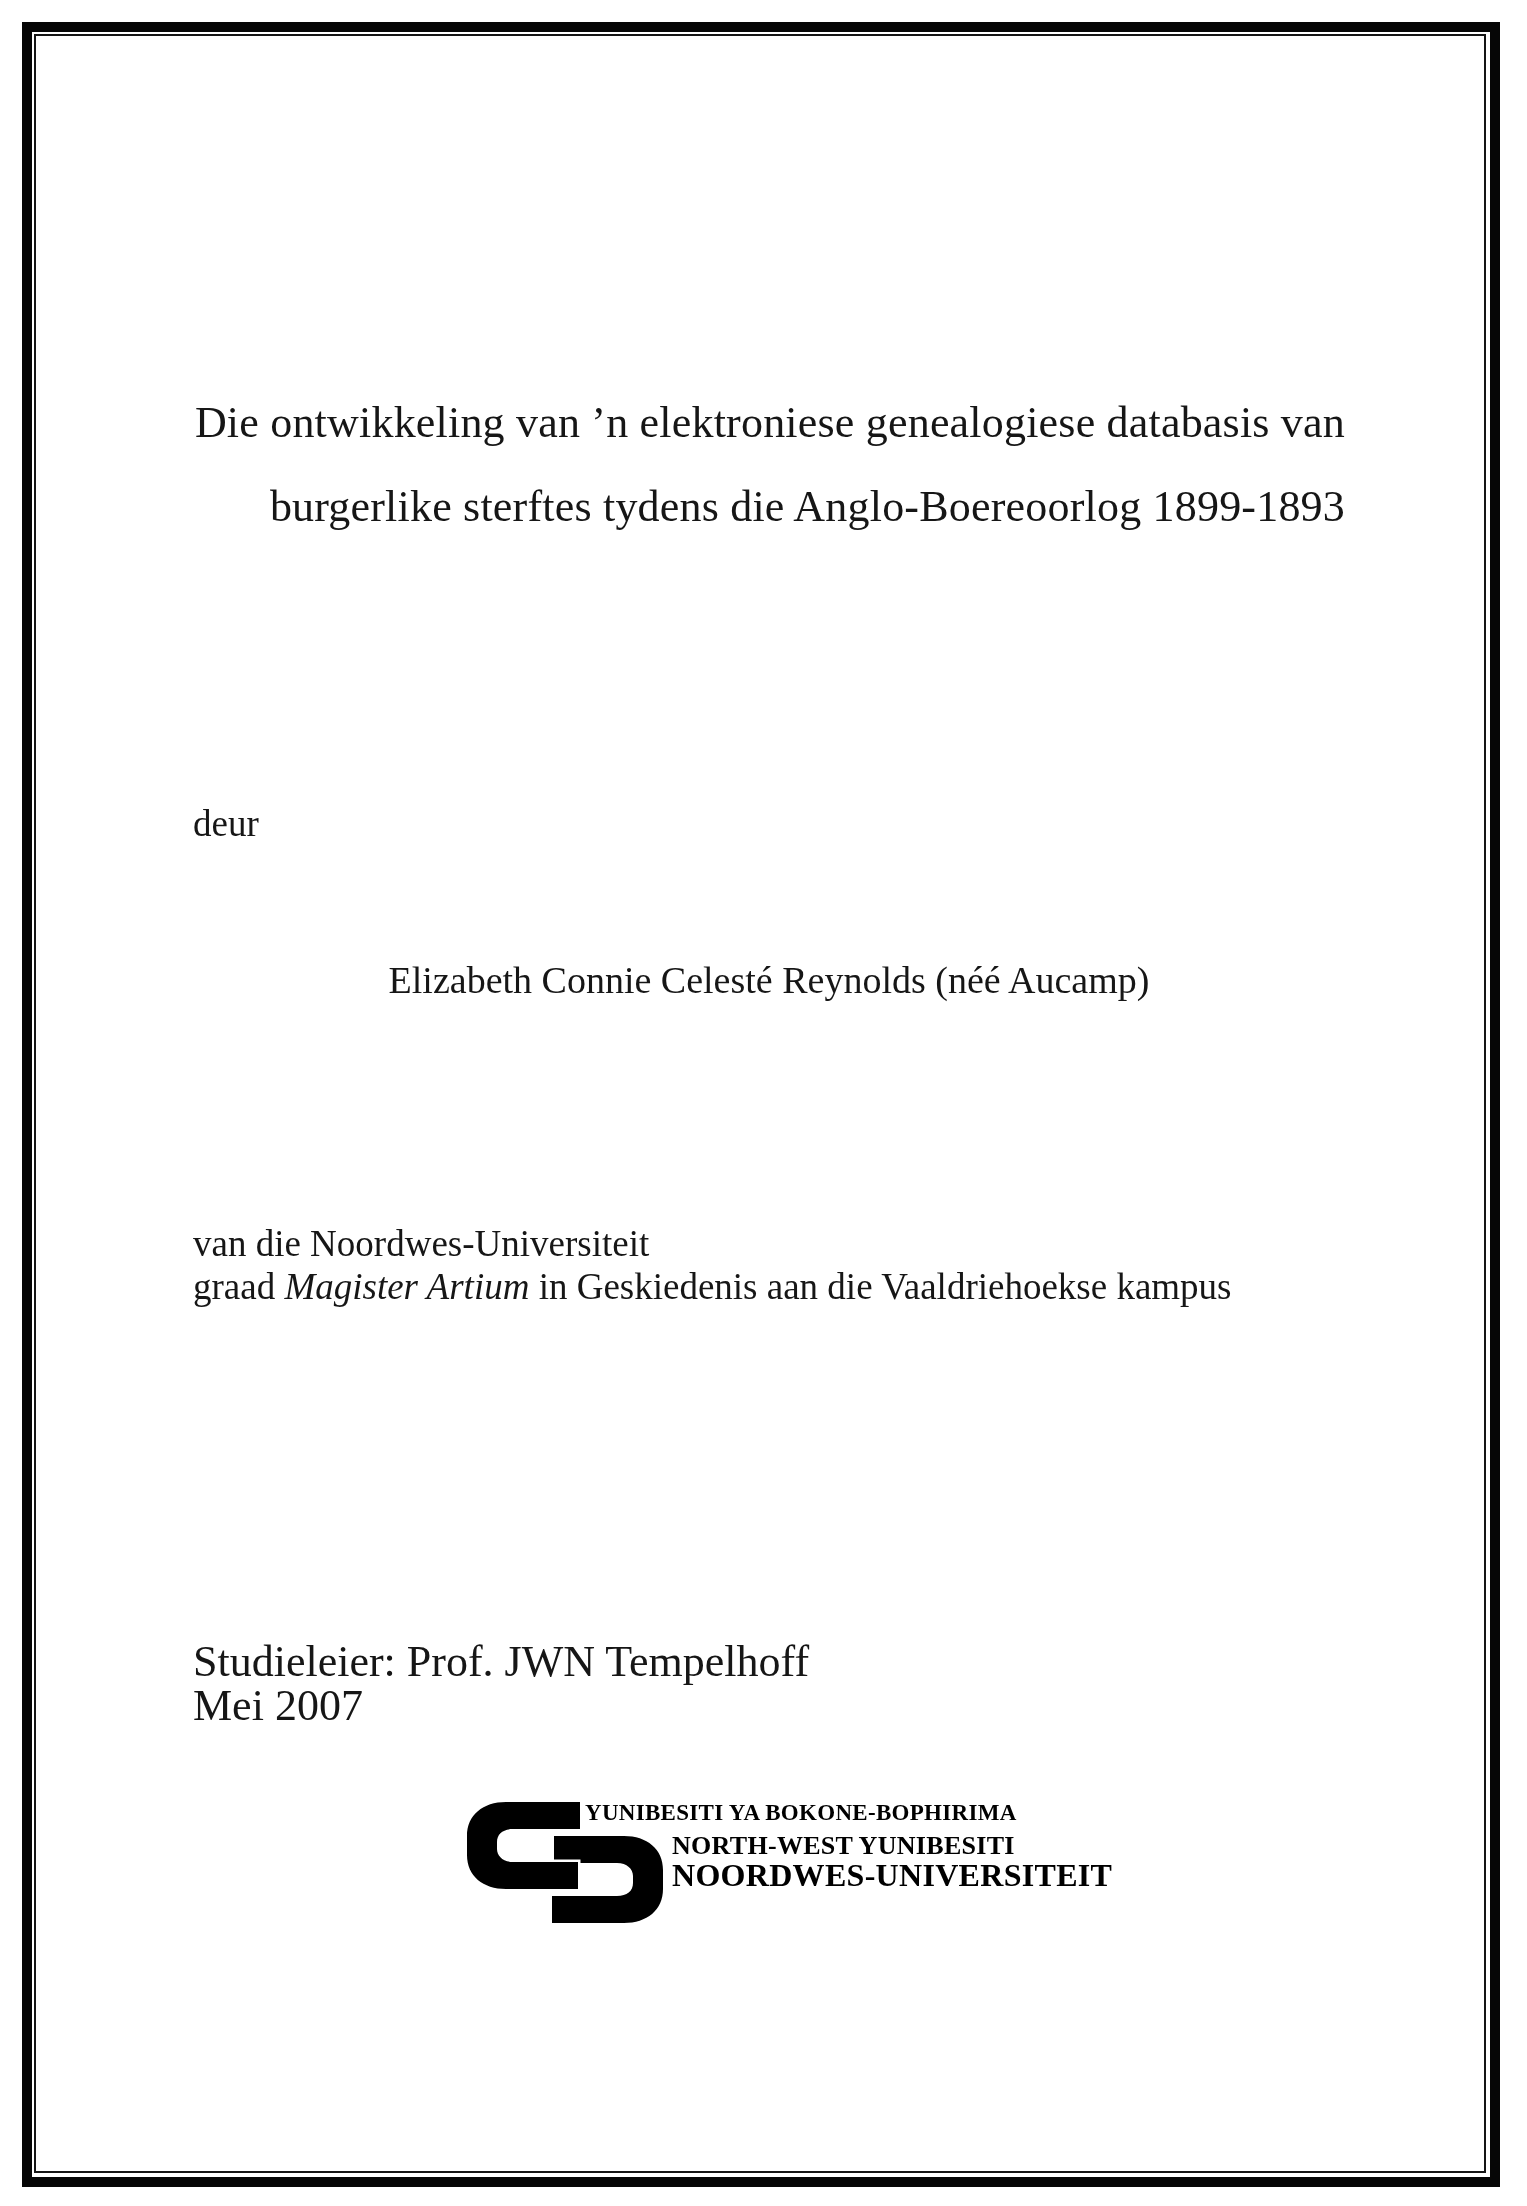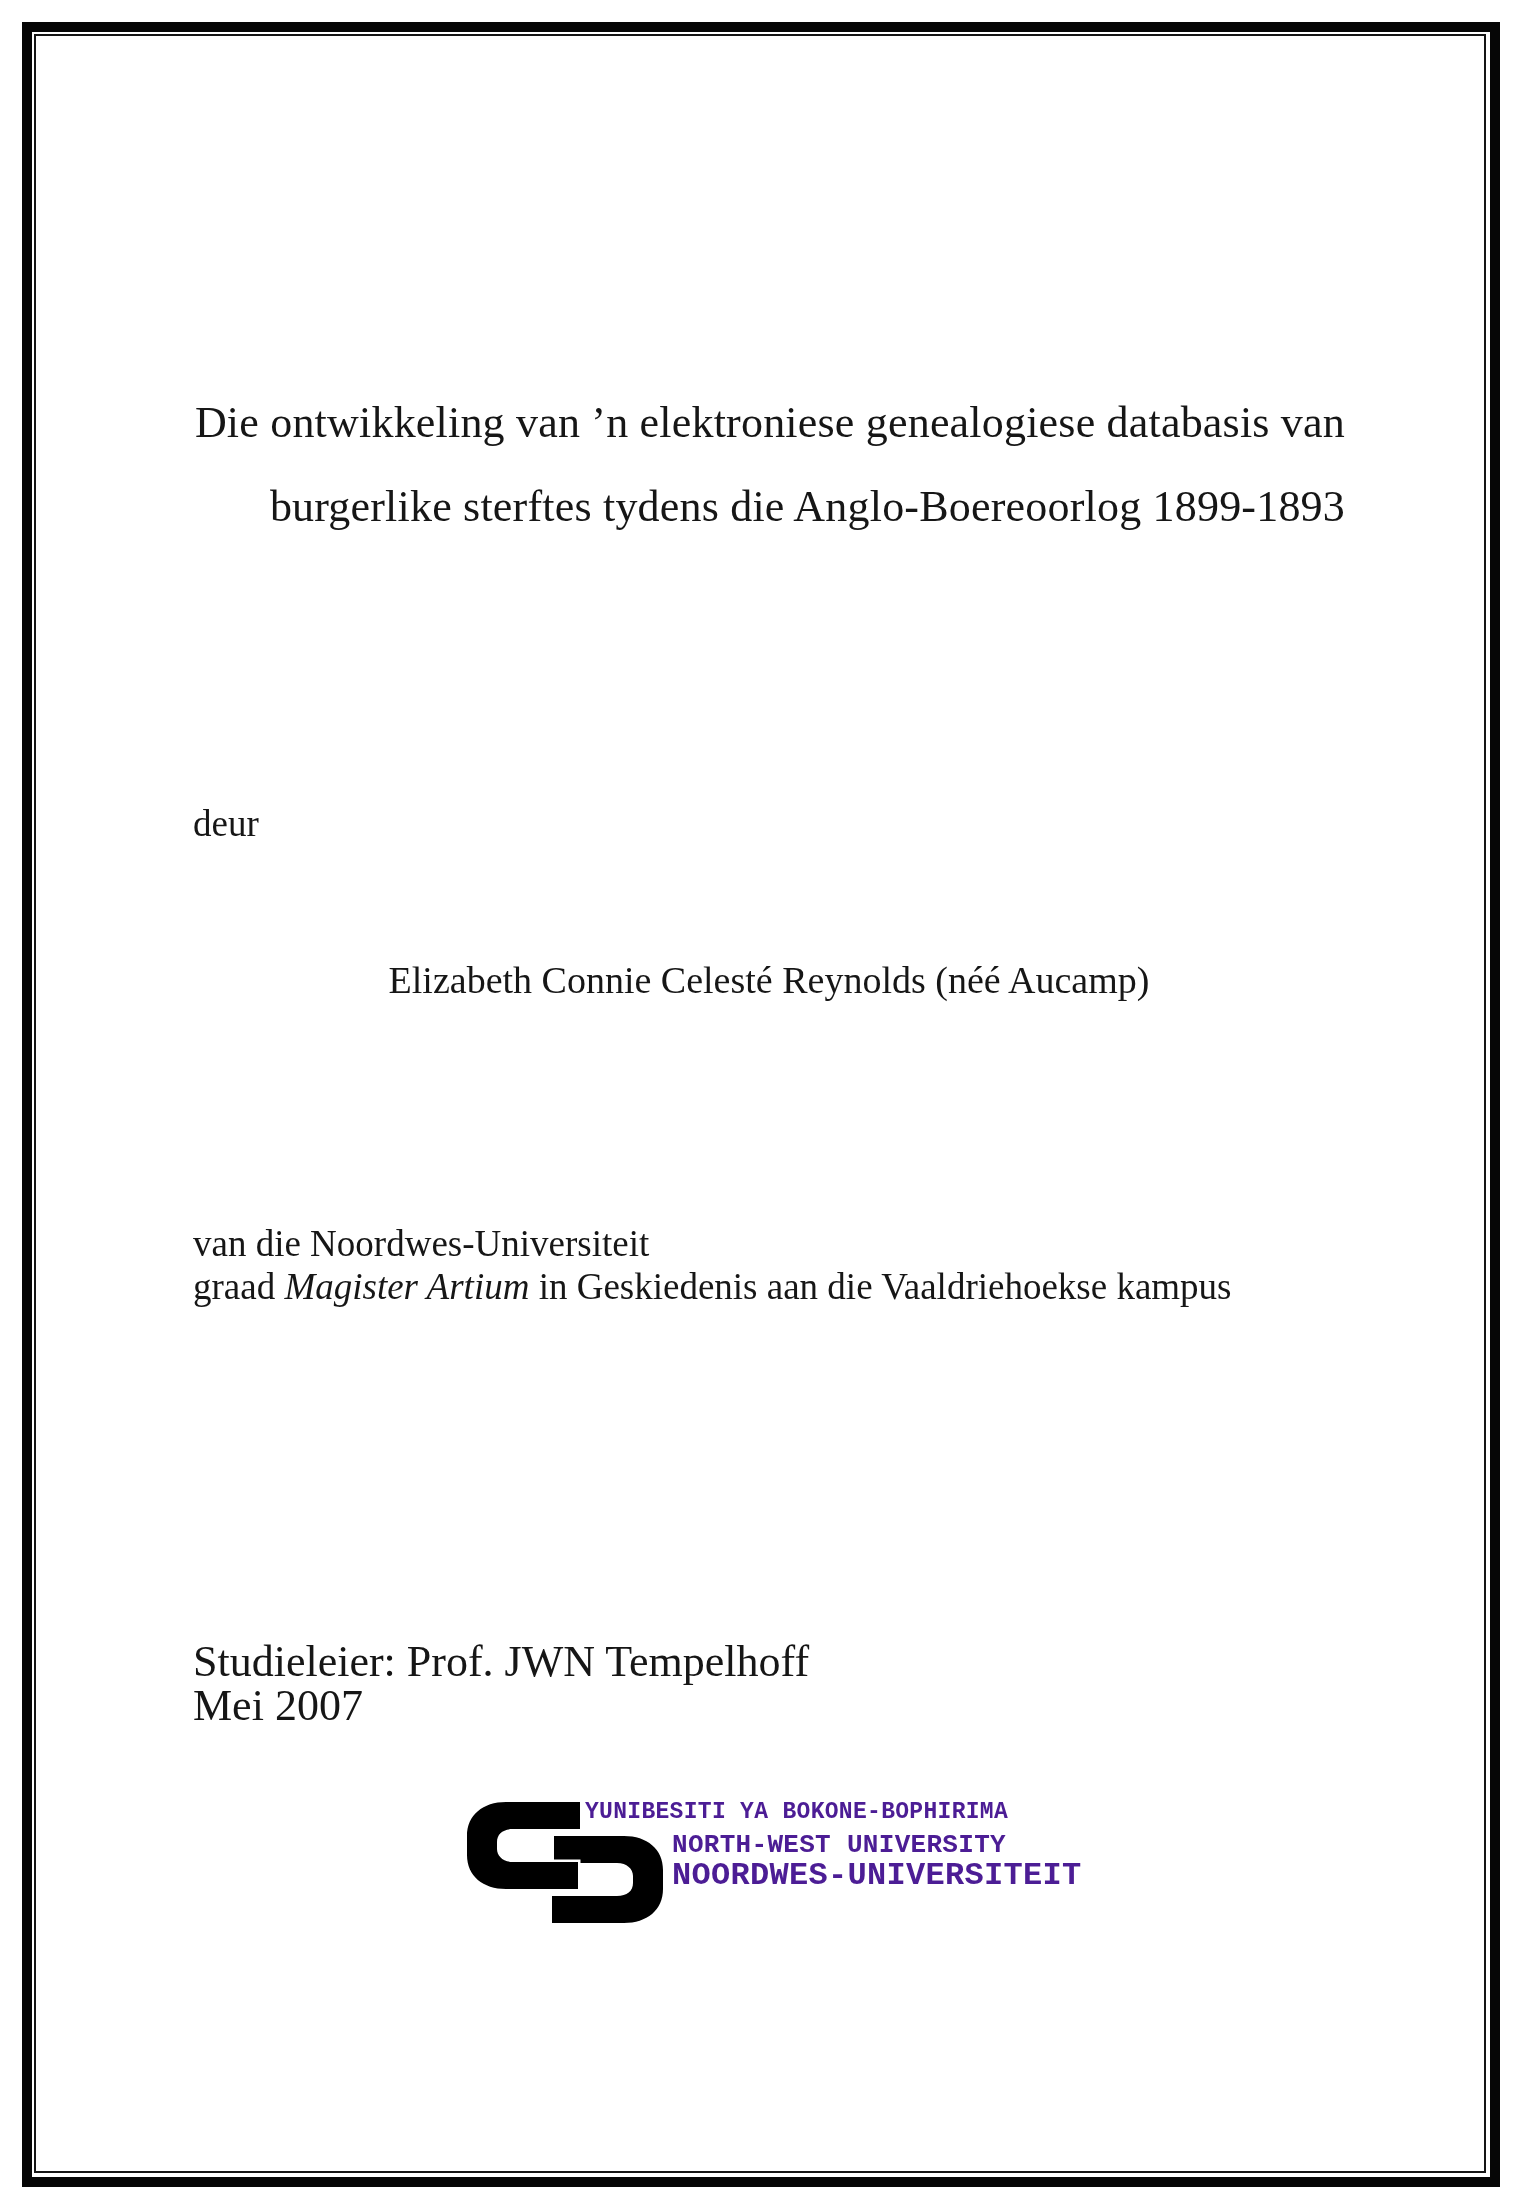--- a/index.html
+++ b/index.html
@@ -47,22 +47,22 @@
   .statement .ital{font-style:italic;}
   .supervisor-block{
     position:absolute;left:193px;top:1640px;width:1152px;
     font-size:44px;line-height:44px;text-align:left;
   }
   .logo-mark{
     position:absolute;left:458px;top:1799px;width:206px;height:126px;
   }
   .logo-text{
     position:absolute;
-    font-family:Liberation Mono, monospace;
-    font-weight:bold;color:#4c1d95;white-space:nowrap;
+    font-family:Liberation Serif, serif;
+    font-weight:bold;color:#000000;white-space:nowrap;
     letter-spacing:0.3px;
   }
   .logo-l1{left:585px;top:1800px;font-size:23px;line-height:25px;}
   .logo-l2{left:672px;top:1832px;font-size:26px;line-height:27px;}
   .logo-l3{left:672px;top:1862px;font-size:32px;line-height:27px;}
 </style>
 </head>
 <body>
 
 <div class="scan-page">
@@ -90,16 +90,16 @@
   </div>
 
   <svg class="logo-mark" viewBox="0 0 206 126" xmlns="http://www.w3.org/2000/svg" aria-hidden="true">
 
     <path fill="#000000" d="M 94 124 L 166 124 C 189 124 205 111 205 90 L 205 71 C 205 50 189 37 166 37 L 96 37 L 96 64 L 159 64 C 169 64 175 70 175 77 L 175 84 C 175 92 169 97 159 97 L 94 97 Z"></path>
 
     <path fill="#000000" stroke="#ffffff" stroke-width="5" paint-order="stroke fill" d="M 122 3 L 48 3 C 25 3 9 16 9 37 L 9 56 C 9 77 25 90 48 90 L 120 90 L 120 63 L 55 63 C 45 63 39 57 39 50 L 39 43 C 39 35 45 30 55 30 L 122 30 Z"></path>
   </svg>
 
   <div class="logo-text logo-l1">YUNIBESITI YA BOKONE-BOPHIRIMA</div>
-  <div class="logo-text logo-l2">NORTH-WEST UNIVERSITY</div>
+  <div class="logo-text logo-l2">NORTH-WEST YUNIBESITI</div>
   <div class="logo-text logo-l3">NOORDWES-UNIVERSITEIT</div>
 
 </div>
 
 </body></html>

